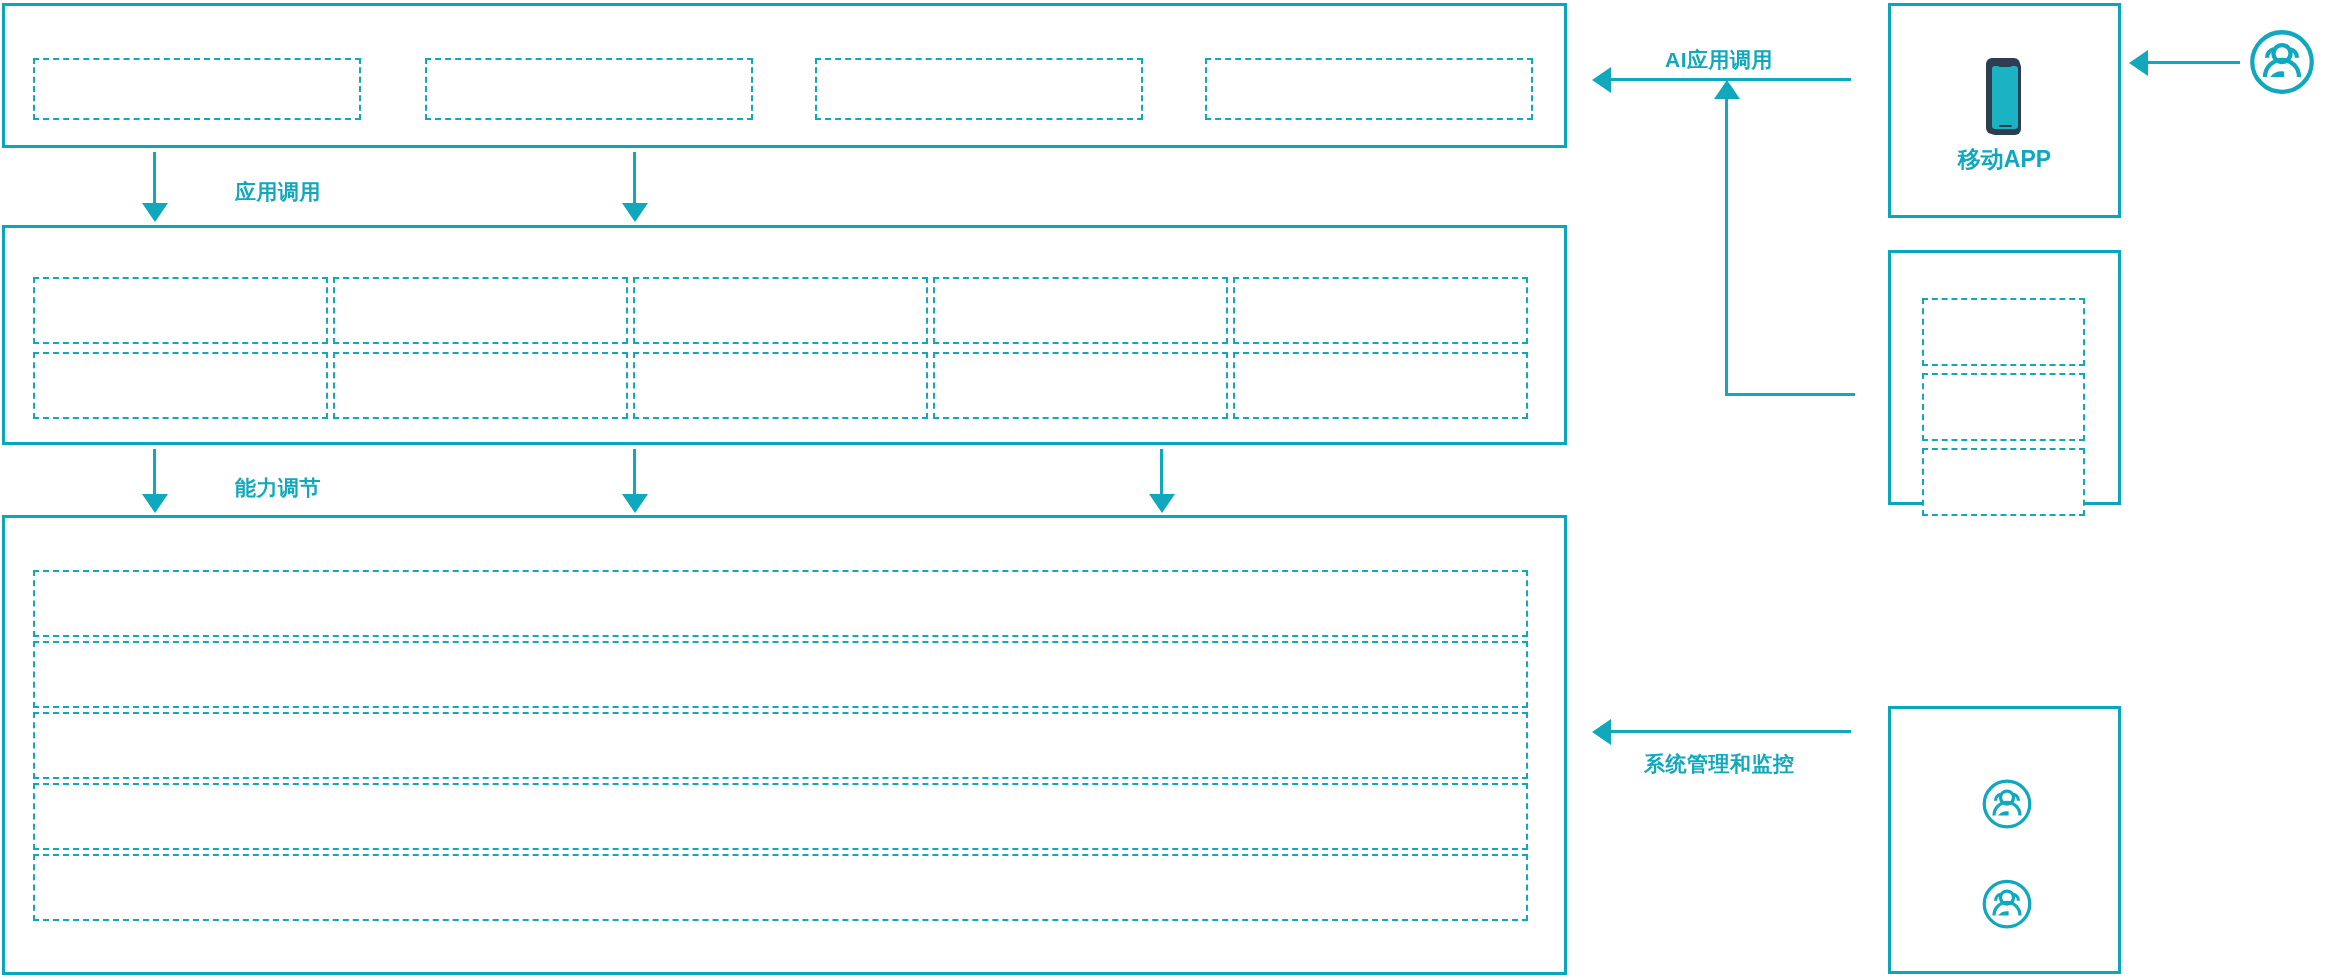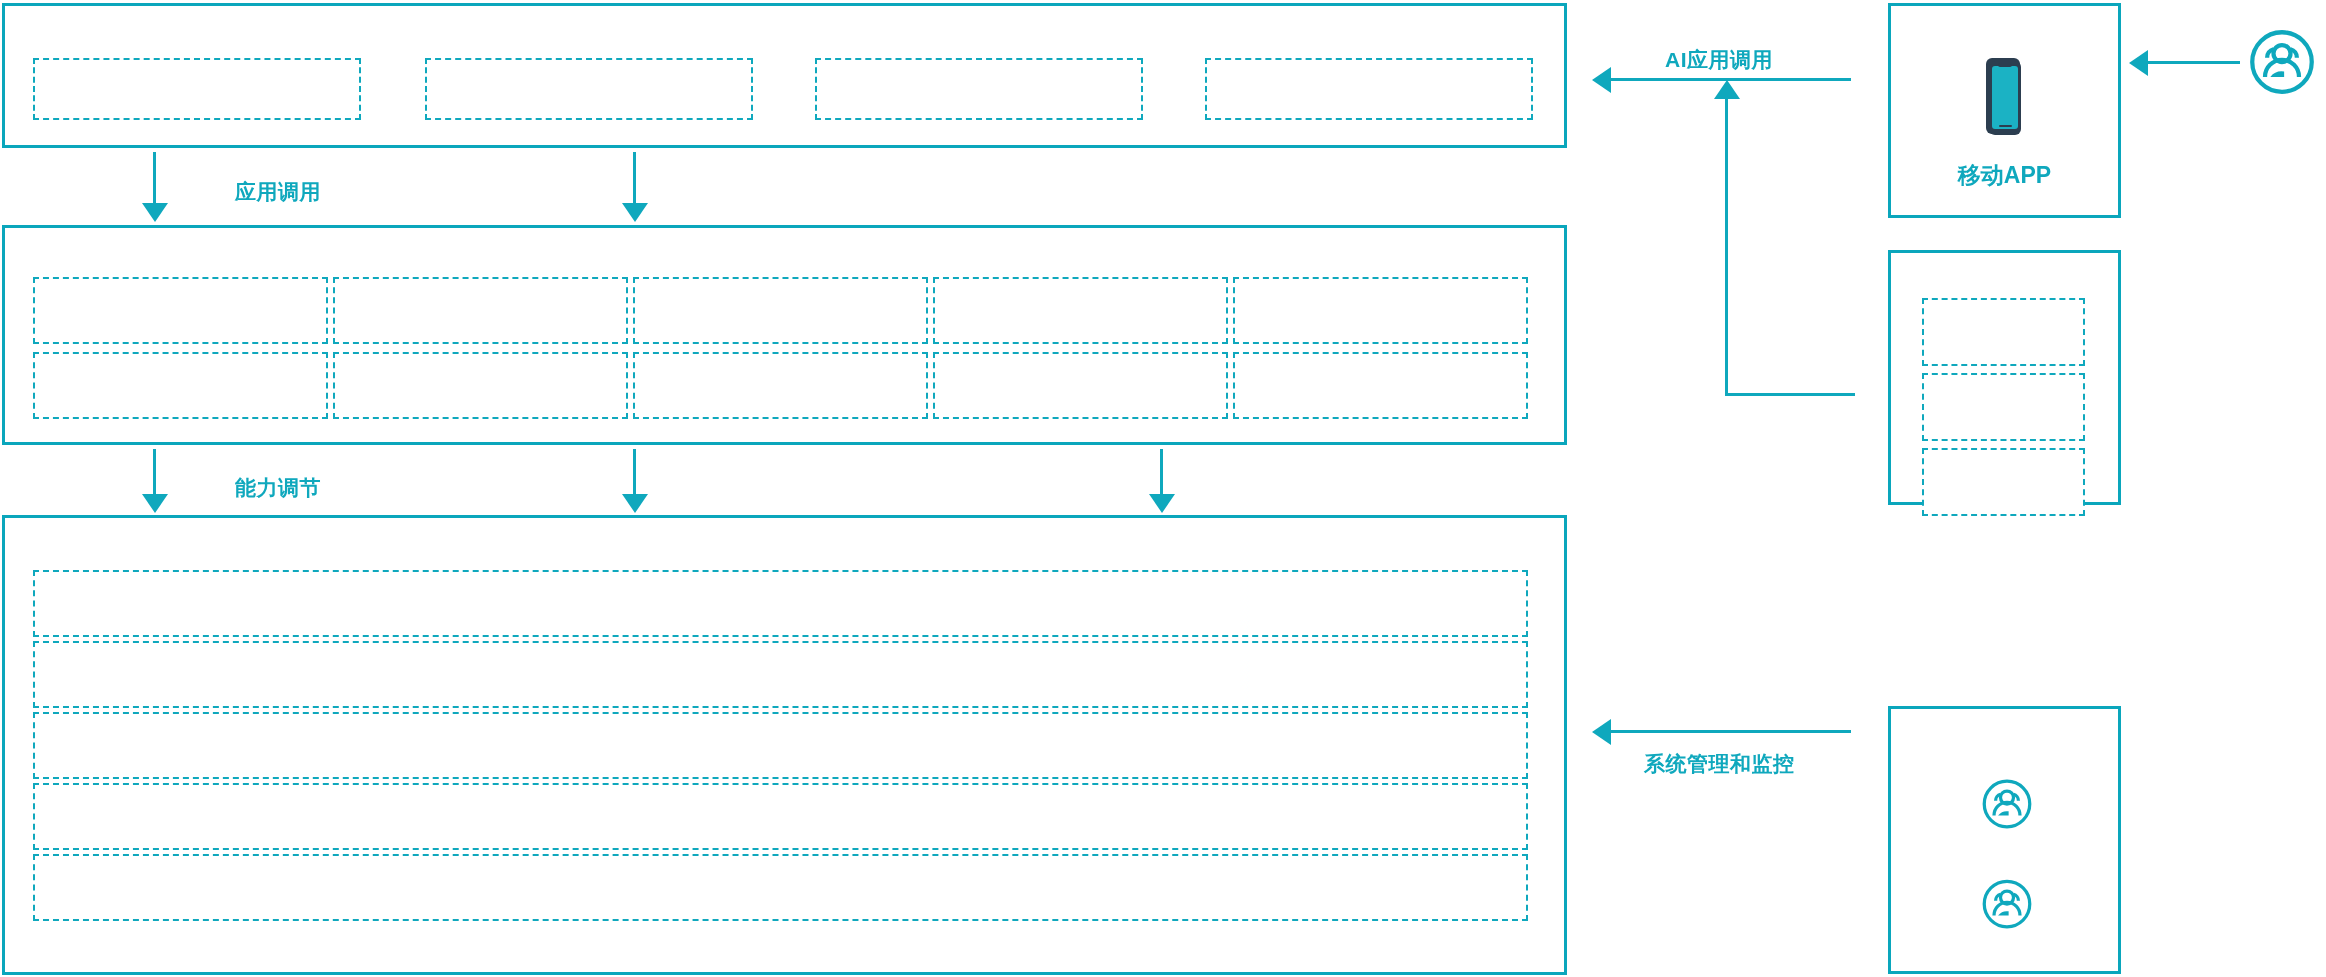--- a/index.html
+++ b/index.html
@@ -187,21 +187,21 @@
   </div>
   <div class="icon-phone" style="left:1983px; top:56px; width:42px; height:82px;">
     <svg width="42" height="82" viewBox="0 0 42 82" xmlns="http://www.w3.org/2000/svg">
       <rect x="3" y="2" width="34" height="76" rx="6" ry="6" fill="#2C3E50"></rect>
       <rect x="6" y="5" width="32" height="74" rx="6" ry="6" fill="#2C3E50"></rect>
       <rect x="9" y="10" width="26" height="63" rx="3" ry="3" fill="#1BB2C4"></rect>
       <rect x="15" y="7" width="14" height="4" rx="2" ry="2" fill="#2C3E50"></rect>
       <rect x="16" y="69" width="13" height="2" rx="1" ry="1" fill="#2C3E50"></rect>
     </svg>
   </div>
-  <div class="caption" style="left:1888px; top:160px; width:233px;">移动APP</div>
+  <div class="caption" style="left:1888px; top:144px; width:233px;">移动APP</div>
 
   <div class="hline" style="left:2148px; top:61px; width:92px;"></div>
   <div class="arrow-left" style="left:2129px; top:50px;"></div>
 
   <div class="icon-users" style="left:2248px; top:28px; width:68px; height:68px;">
     <svg width="68" height="68" viewBox="0 0 64 64" xmlns="http://www.w3.org/2000/svg">
       <circle cx="32" cy="32" r="28" fill="none" stroke="#0FA8BD" stroke-width="4"></circle>
       <circle cx="32" cy="24" r="8" fill="none" stroke="#0FA8BD" stroke-width="4"></circle>
       <path d="M16 46 a16 16 0 0 1 32 0" fill="none" stroke="#0FA8BD" stroke-width="4"></path>
       <path d="M18 28 a8 8 0 0 1 6 -8" fill="none" stroke="#0FA8BD" stroke-width="4"></path>

